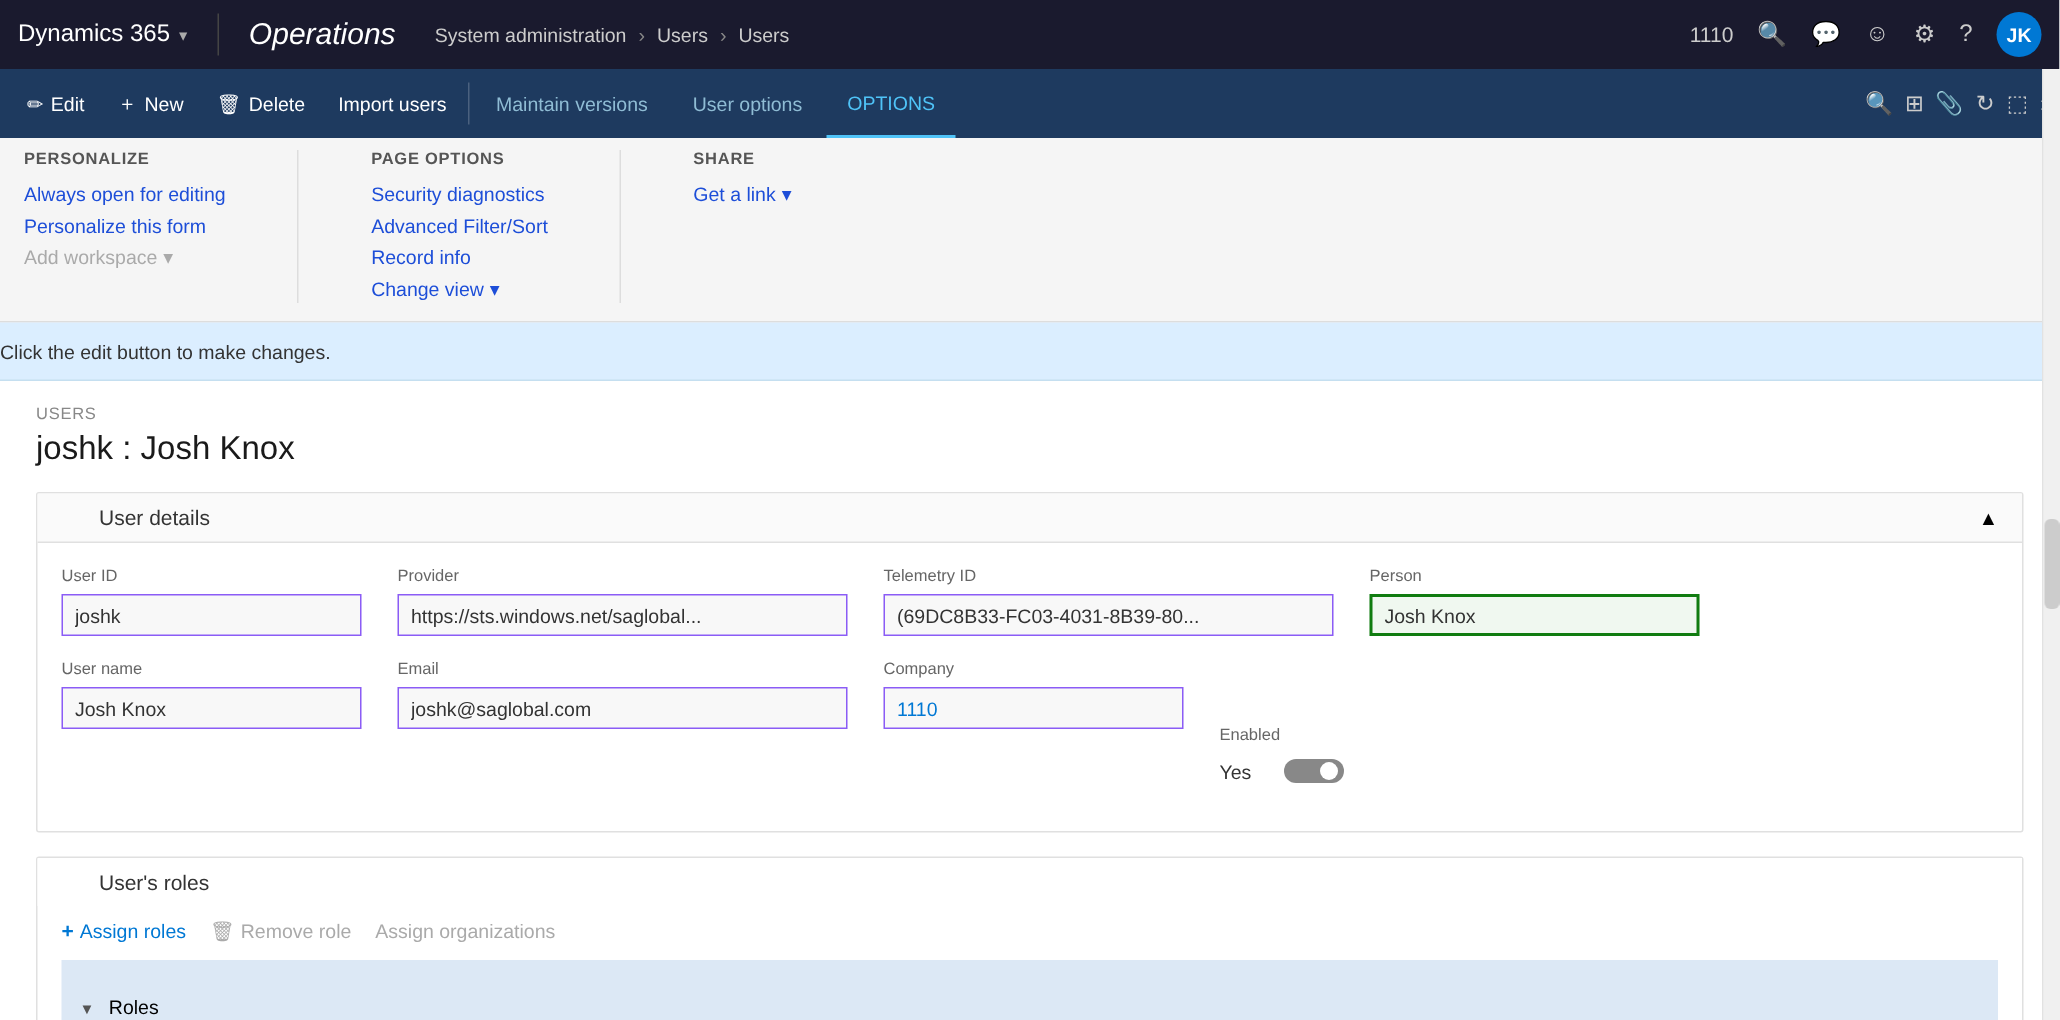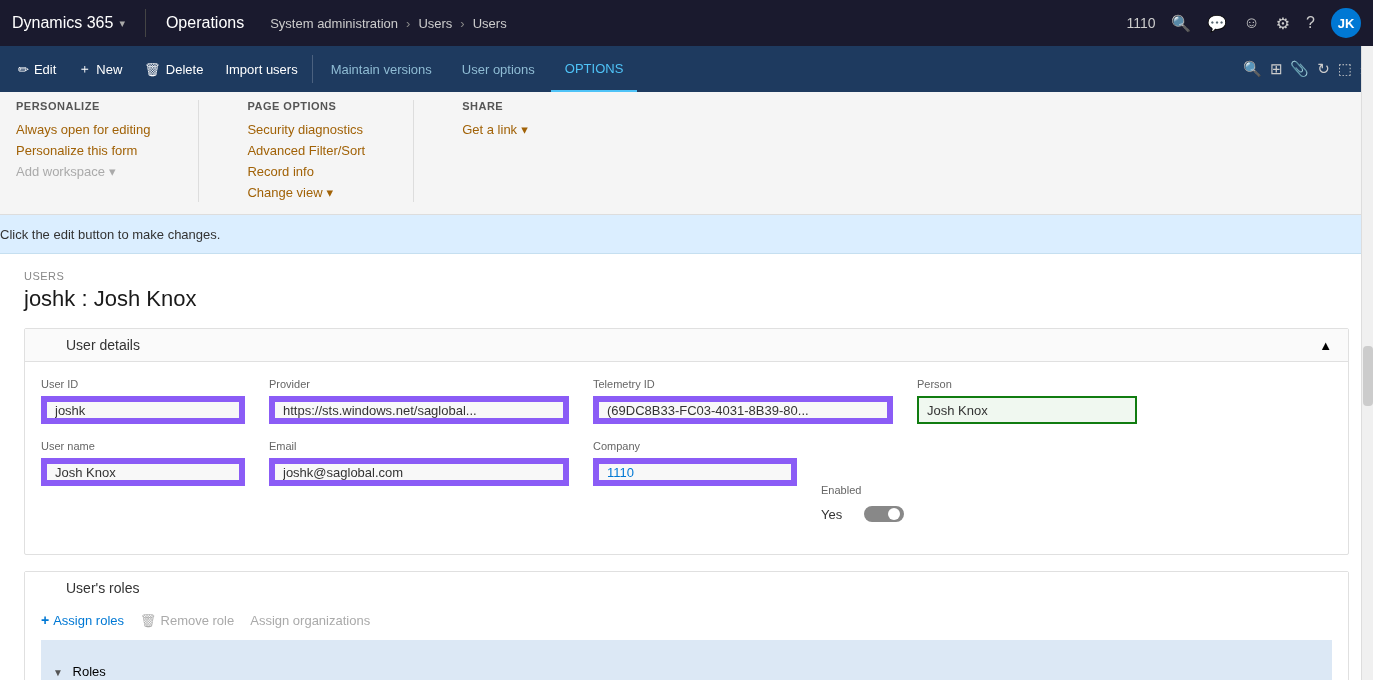--- a/index.html
+++ b/index.html
@@ -20,21 +20,21 @@
       align-items: center;
       gap: 6px;
       font-size: 16px;
       font-weight: 400;
       color: white;
       padding-right: 16px;
       cursor: pointer;
     }
     .top-nav-brand .chevron { font-size: 11px; color: #aaa; }
     .top-nav-divider { width: 1px; height: 28px; background: #444; margin: 0 4px; }
-    .top-nav-app { font-size: 16px; color: white; padding: 0 16px; }
+    .top-nav-app { font-size: 20px; color: white; padding: 0 16px; font-style: italic; }
     .top-nav-breadcrumb {
       display: flex;
       align-items: center;
       gap: 8px;
       color: #ccc;
       font-size: 13px;
       flex: 1;
       padding-left: 10px;
     }
     .top-nav-breadcrumb span { color: #ccc; }
@@ -108,21 +108,21 @@
       background: #f5f5f5;
       border-bottom: 1px solid #ddd;
       display: flex;
       padding: 8px 16px 12px;
       gap: 40px;
     }
     .options-section { display: flex; flex-direction: column; gap: 2px; }
     .options-section-title { font-size: 11px; font-weight: 600; color: #555; margin-bottom: 6px; letter-spacing: 0.5px; text-transform: uppercase; }
     .options-link {
       font-size: 13px;
-      color: #a16207;
+      color: #1d4ed8;
       cursor: pointer;
       padding: 2px 0;
       text-decoration: none;
       display: flex;
       align-items: center;
       gap: 4px;
     }
     .options-link.disabled { color: #aaa; cursor: default; }
     .options-divider { width: 1px; background: #ddd; margin: 0 8px; }
 
@@ -156,21 +156,21 @@
       cursor: pointer;
     }
     .section-header-title { font-size: 14px; font-weight: 500; color: #333; margin-left: 25px; }
     .section-body { padding: 16px; }
 
     .field-row { display: flex; gap: 24px; margin-bottom: 16px; flex-wrap: wrap; }
     .field-group { display: flex; flex-direction: column; gap: 4px; min-width: 200px; }
     .field-group.wide { min-width: 300px; }
     .field-label { font-size: 11px; color: #666; margin-bottom: 2px; }
     .field-input {
-      border: 6px solid #8b5cf6;
+      border: 1px solid #8b5cf6;
       padding: 5px 8px;
       font-size: 13px;
       background: #f8f8f8;
       color: #333;
       min-width: 180px;
       height: 28px;
     }
     .field-input.highlighted { border: 2px solid #107c10; background: #f0f8f0; }
     .field-input.blue-text { color: #0078d4; }
 

